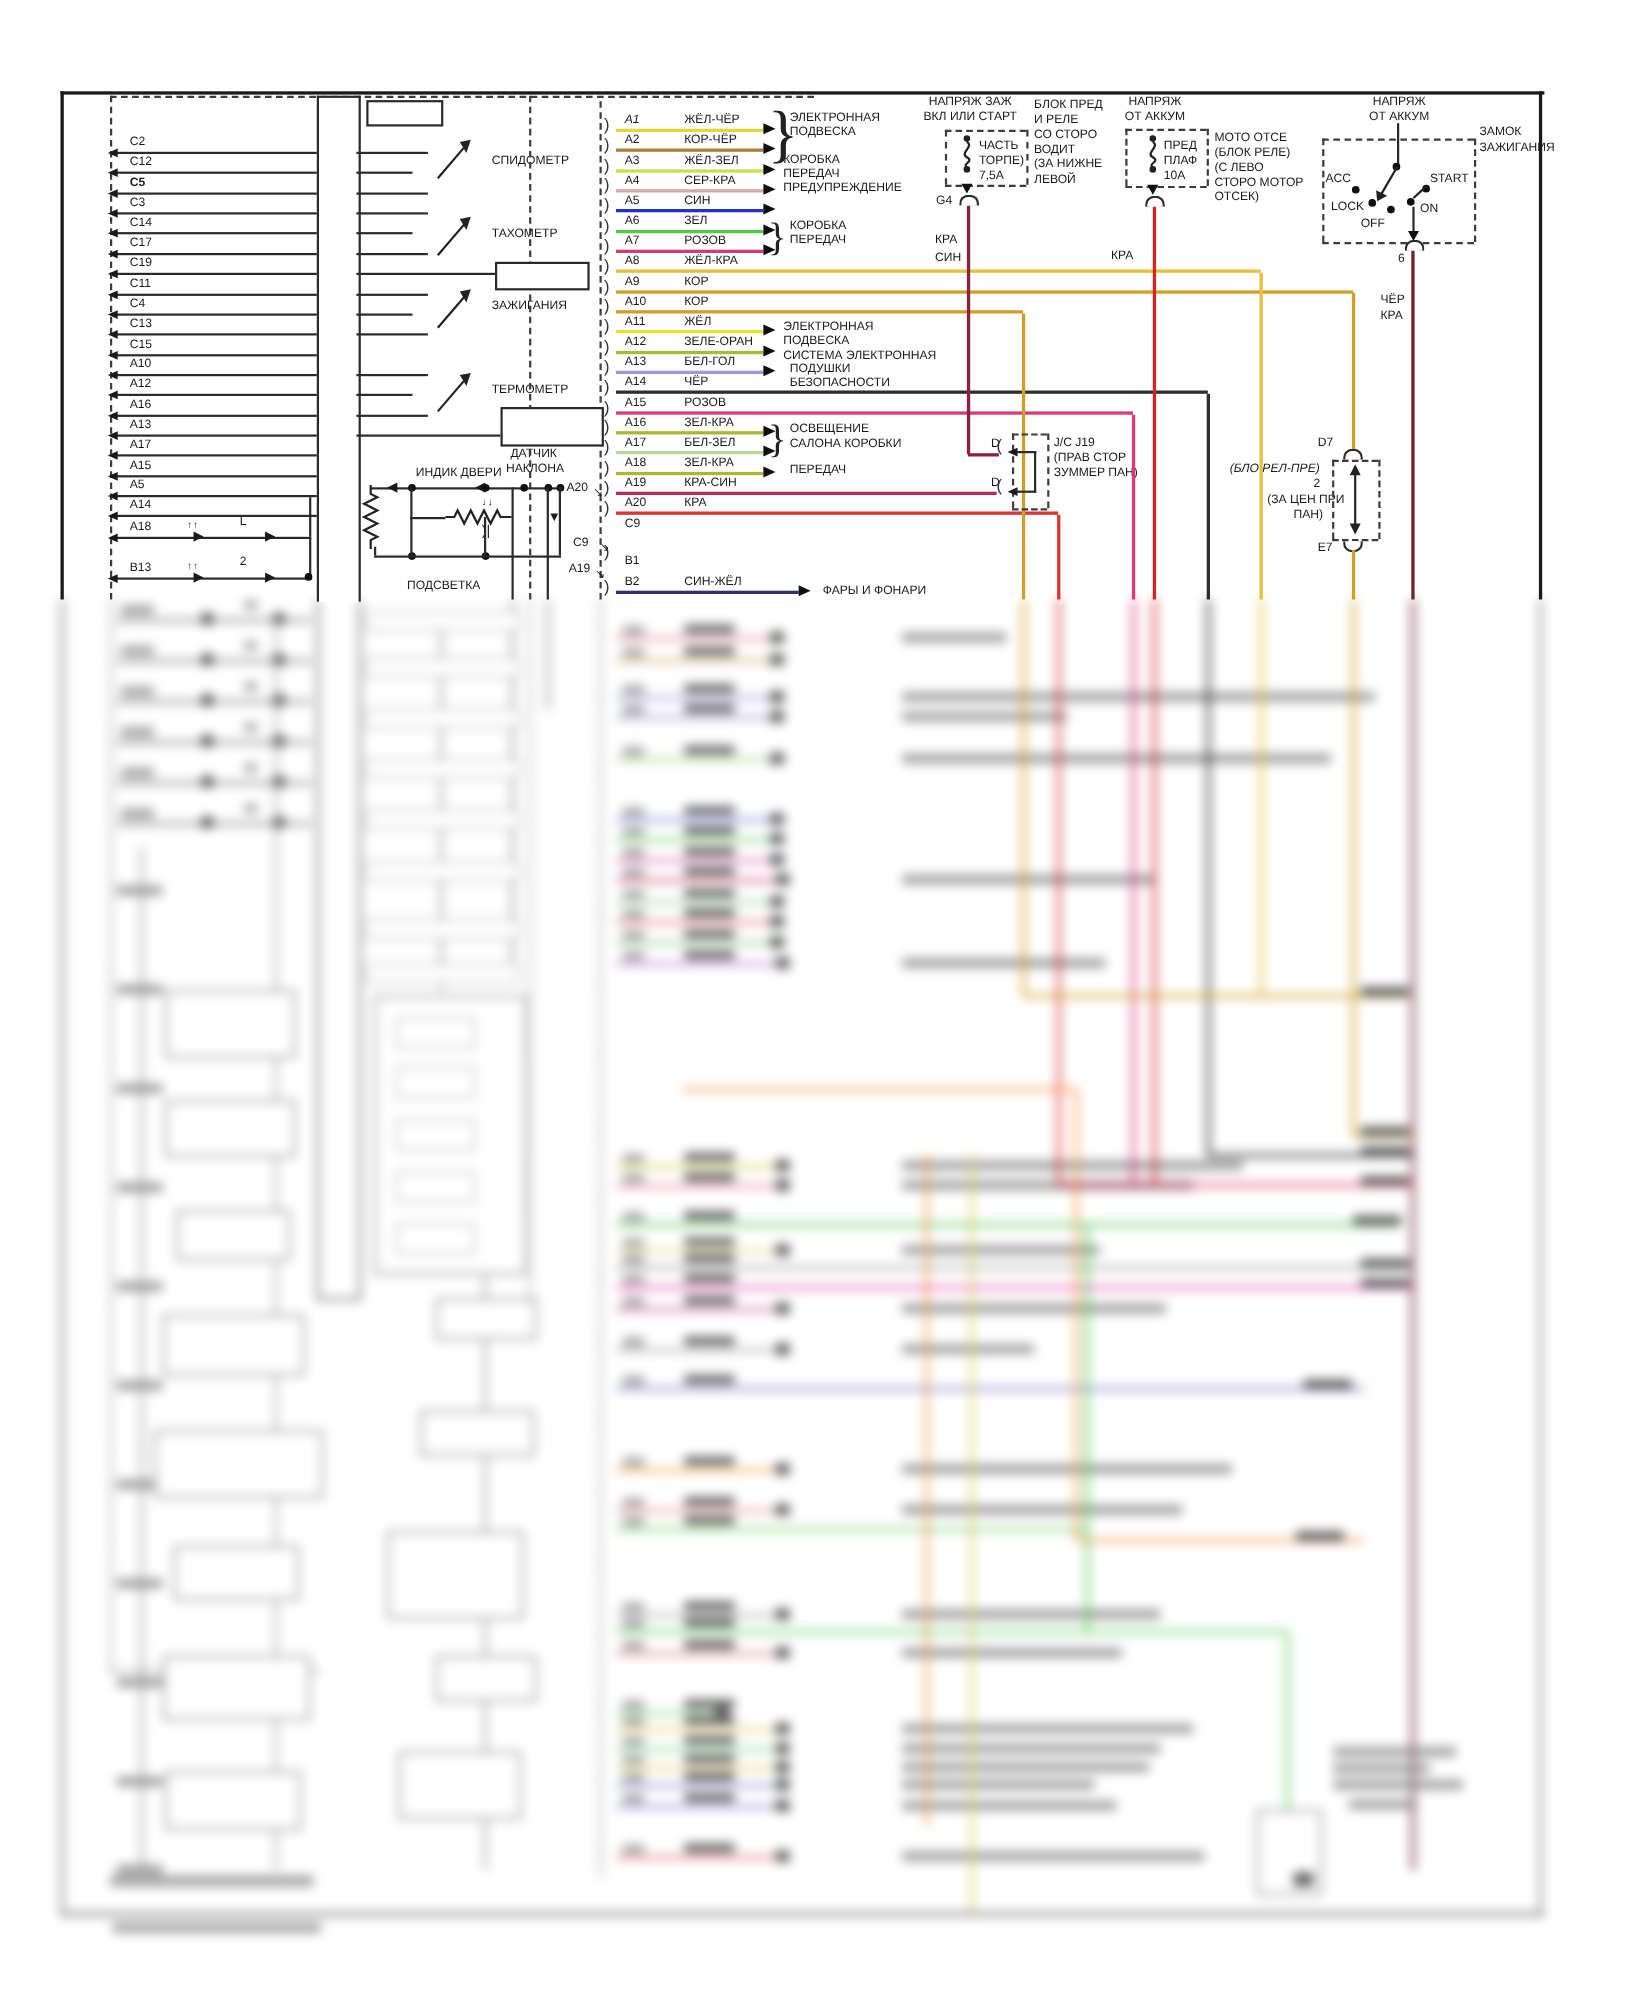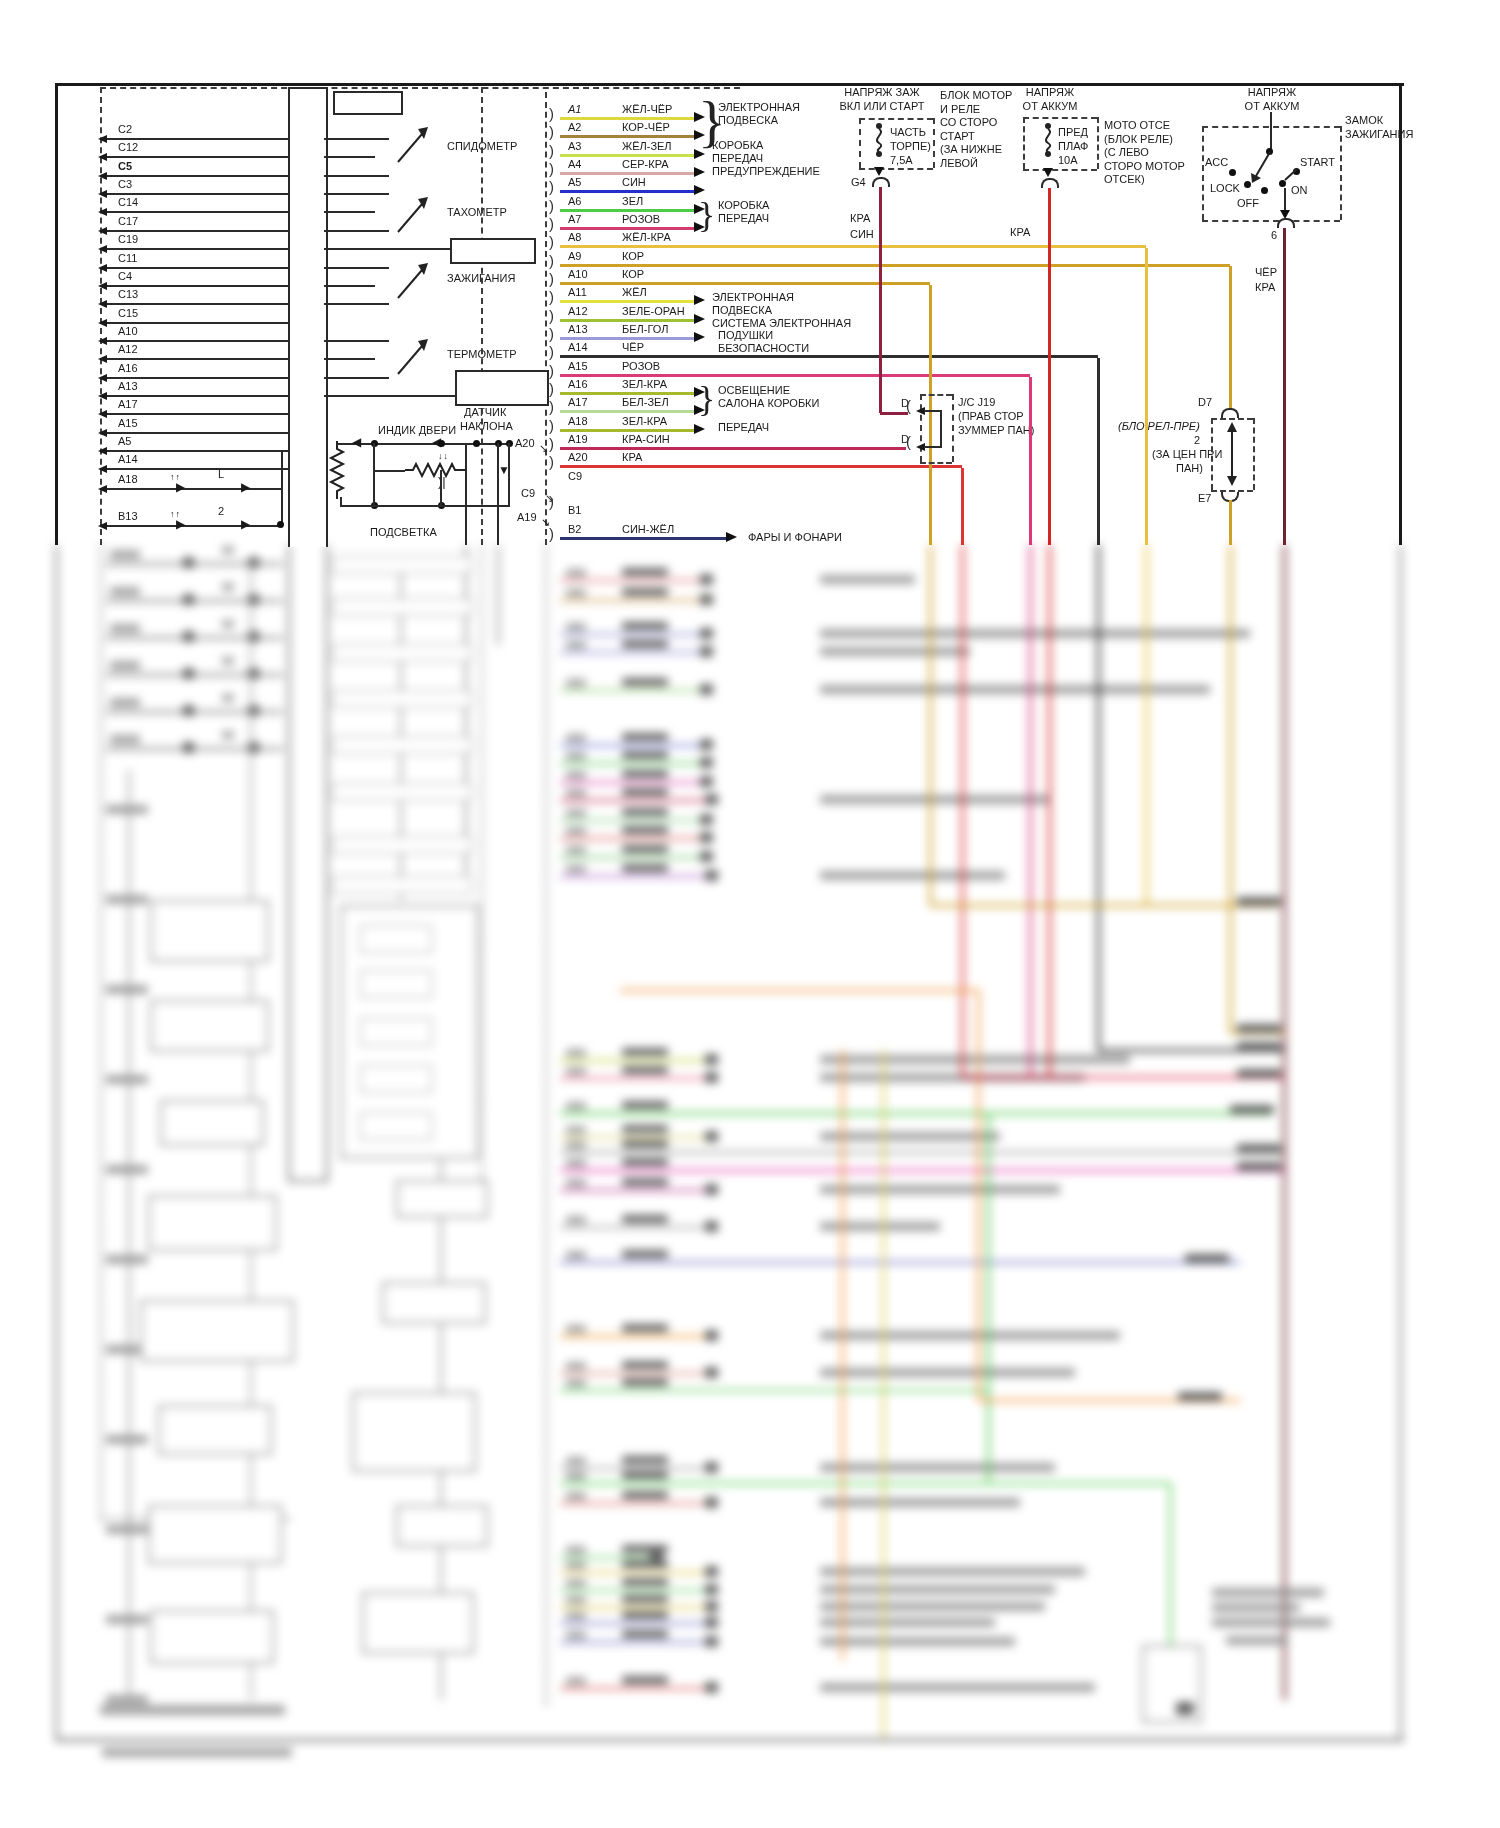--- a/index.html
+++ b/index.html
@@ -64,24 +64,24 @@
 
   <div class="t tc" style="left:812px;top:86px;width:140px;">НАПРЯЖ ЗАЖ</div>
   <div class="t tc" style="left:812px;top:100px;width:140px;">ВКЛ ИЛИ СТАРТ</div>
   <div class="t" style="left:890px;top:126px;">ЧАСТЬ</div>
   <div class="t" style="left:890px;top:140px;">ТОРПЕ)</div>
   <div class="t" style="left:890px;top:154px;">7,5А</div>
   <div class="t" style="left:851px;top:176px;">G4</div>
   <div class="t" style="left:850px;top:212px;">КРА</div>
   <div class="t" style="left:850px;top:228px;">СИН</div>
   <div id="f1note">
-      <div class="t" style="left: 940px; top: 89px;">БЛОК МОТОР</div>
+      <div class="t" style="left: 940px; top: 89px;">БЛОК ПРЕД</div>
       <div class="t" style="left: 940px; top: 102.5px;">И РЕЛЕ</div>
       <div class="t" style="left: 940px; top: 116px;">СО СТОРО</div>
-      <div class="t" style="left: 940px; top: 129.5px;">СТАРТ</div>
+      <div class="t" style="left: 940px; top: 129.5px;">ВОДИТ</div>
       <div class="t" style="left: 940px; top: 143px; text-align: right;">(ЗА НИЖНЕ</div>
       <div class="t" style="left: 940px; top: 156.5px;">ЛЕВОЙ</div>
     </div>
 
   <div class="t tc" style="left:980px;top:86px;width:140px;">НАПРЯЖ</div>
   <div class="t tc" style="left:980px;top:100px;width:140px;">ОТ АККУМ</div>
   <div class="t" style="left:1058px;top:126px;">ПРЕД</div>
   <div class="t" style="left:1058px;top:140px;">ПЛАФ</div>
   <div class="t" style="left:1058px;top:154px;">10А</div>
   <div class="t" style="left:1010px;top:226px;">КРА</div>

